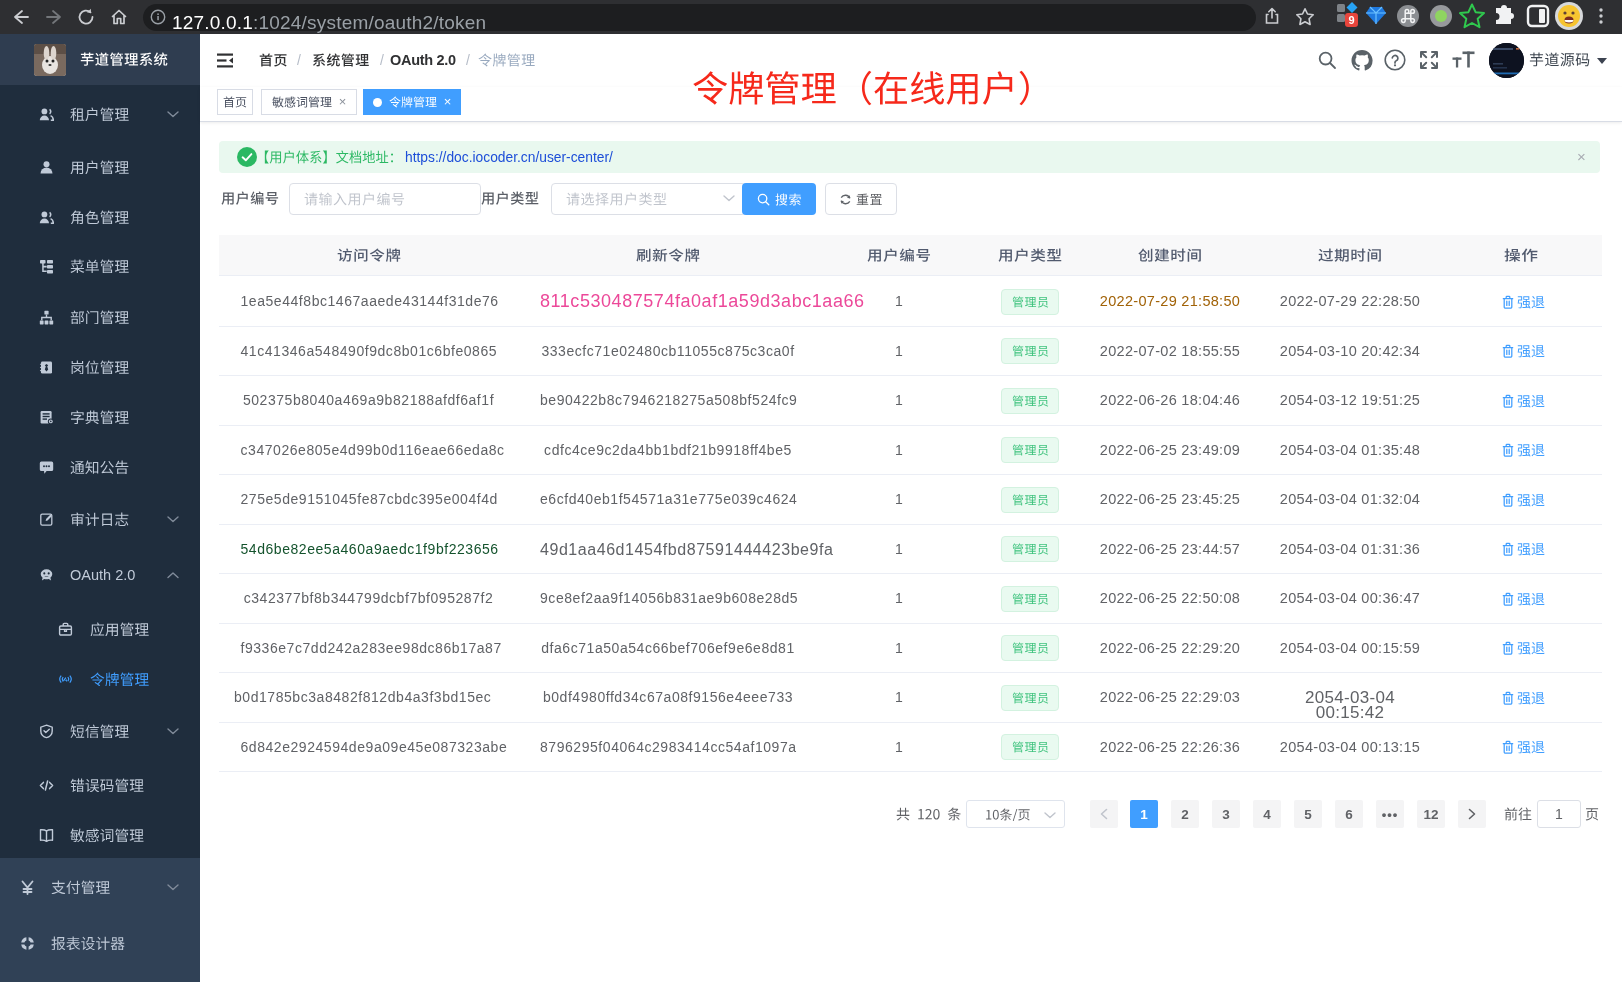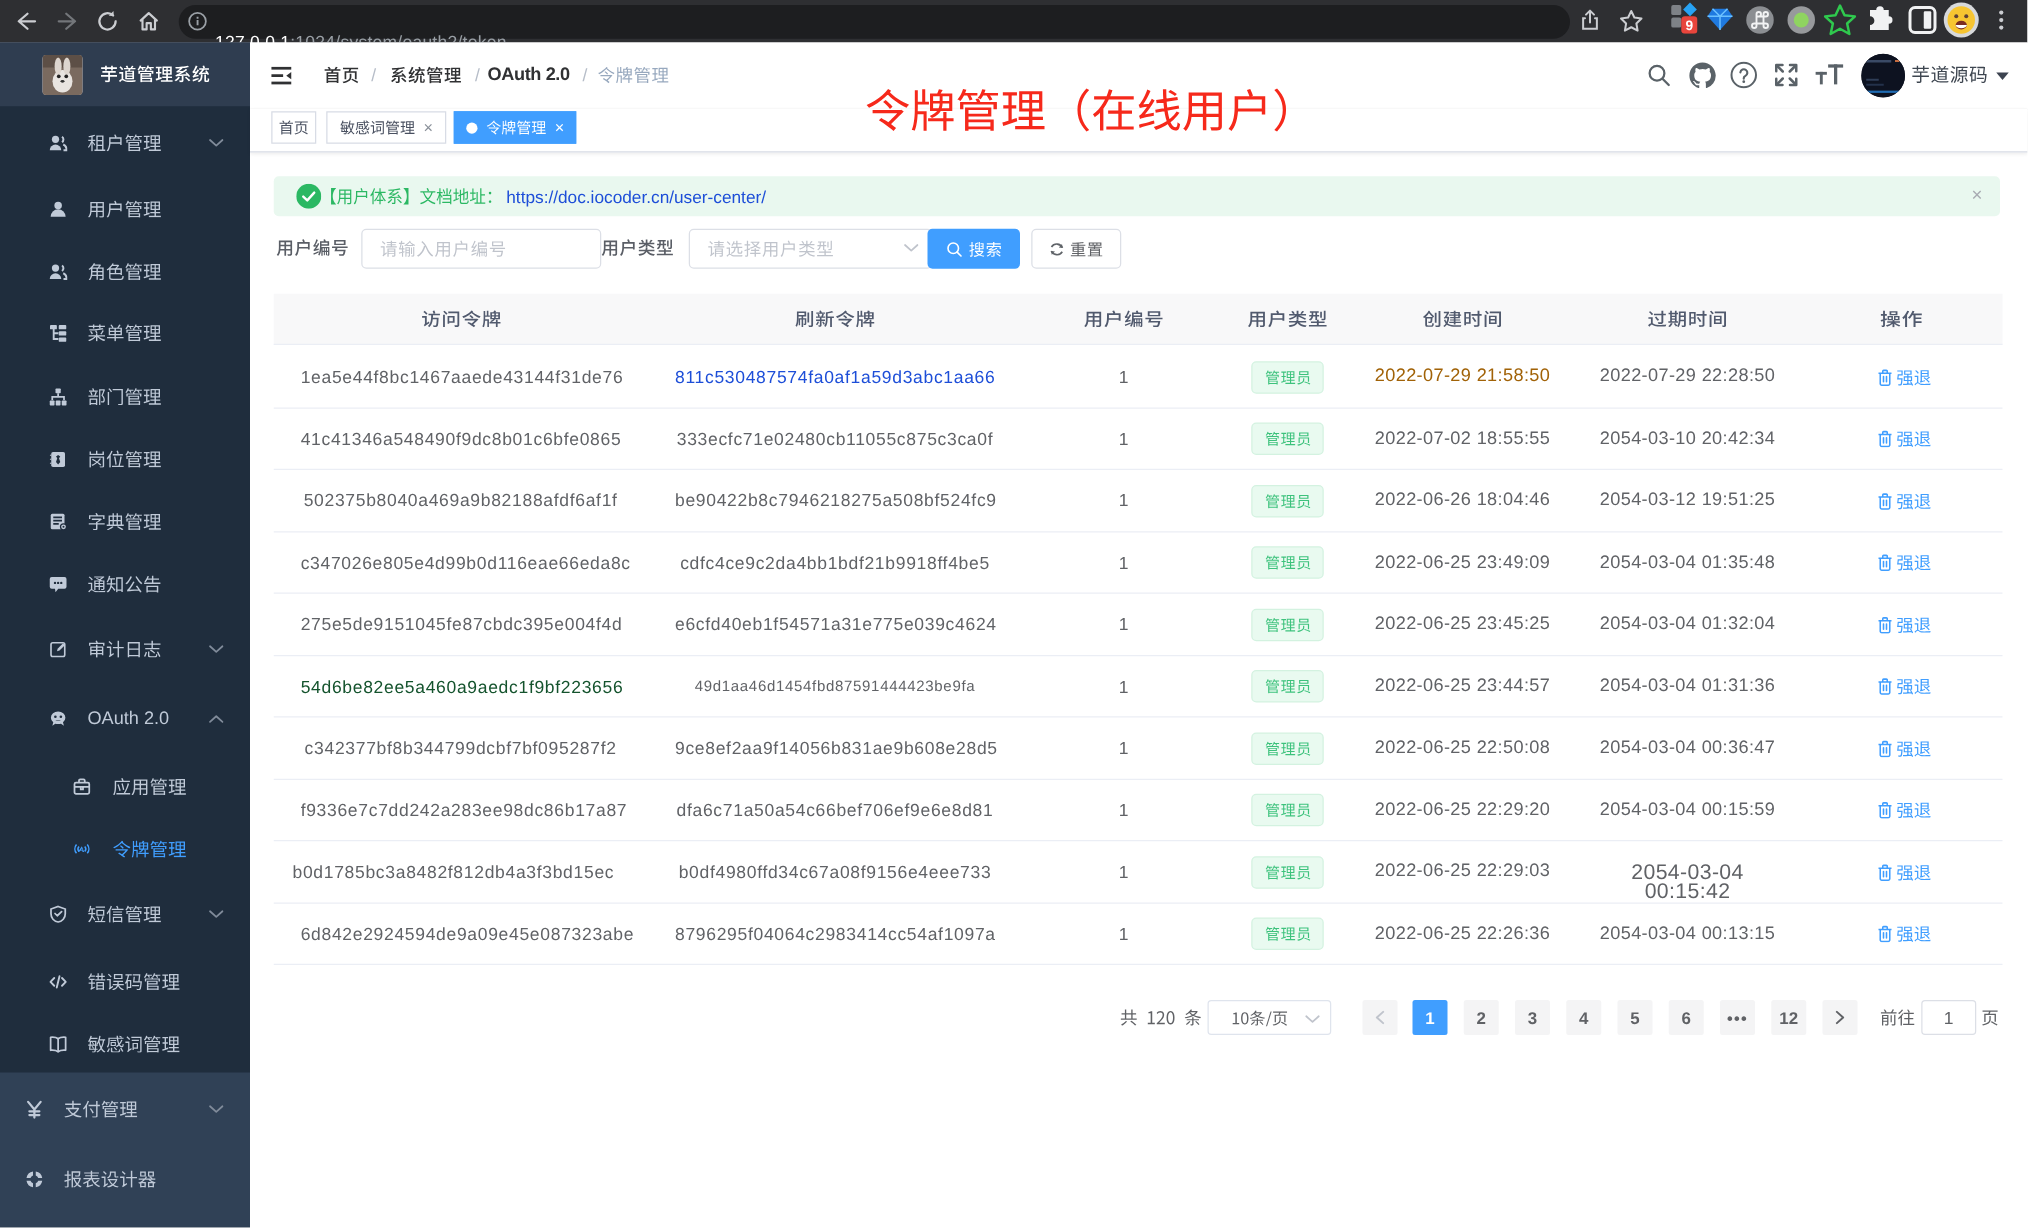--- a/index.html
+++ b/index.html
@@ -137,21 +137,21 @@
         <path d="M3.5 9.5 L10 3.5 L16.5 9.5 M5 8.5 V16.5 H8.3 V11.5 H11.7 V16.5 H15 V8.5" stroke="#cbcdd1" stroke-width="1.7" fill="none" stroke-linejoin="round" stroke-linecap="round"></path>
       </svg>
     </div>
     <div style="position:absolute;left:150px;top:8.5px;width:16px;height:16px;">
       <svg width="16" height="16" viewBox="0 0 16 16" style="display:block;">
         <circle cx="8" cy="8" r="6.7" stroke="#9aa0a6" stroke-width="1.4" fill="none"></circle>
         <rect x="7.3" y="7" width="1.5" height="4.2" fill="#9aa0a6"></rect>
         <rect x="7.3" y="4.4" width="1.5" height="1.6" fill="#9aa0a6"></rect>
       </svg>
     </div>
-    <div style="position:absolute;left:172px;top:25px;width:700px;height:16px;font-size:14px;line-height:16px;color:#fff;letter-spacing:0.2px">127.0.0.1<span style="color:#9aa0a6">:1024/system/oauth2/token</span></div>
+    <div style="position:absolute;left:172px;top:15px;width:700px;height:16px;font-size:19px;line-height:16px;color:#fff;letter-spacing:0.2px">127.0.0.1<span style="color:#9aa0a6">:1024/system/oauth2/token</span></div>
     <div style="position:absolute;left:1262px;top:6px;width:20px;height:20px;">
       <svg width="20" height="20" viewBox="0 0 20 20" style="display:block;">
         <path d="M10 2.5 V12 M10 2.5 L6.8 5.7 M10 2.5 L13.2 5.7" stroke="#cbcdd1" stroke-width="1.6" fill="none" stroke-linecap="round" stroke-linejoin="round"></path>
         <path d="M6 8.5 H4.5 V17 H15.5 V8.5 H14" stroke="#cbcdd1" stroke-width="1.6" fill="none" stroke-linecap="round"></path>
       </svg>
     </div>
     <div style="position:absolute;left:1294px;top:5.5px;width:22px;height:22px;">
       <svg width="22" height="22" viewBox="0 0 22 22" style="display:block;">
         <path d="M11 2.8 L13.5 8 L19.2 8.8 L15.1 12.8 L16.1 18.5 L11 15.8 L5.9 18.5 L6.9 12.8 L2.8 8.8 L8.5 8 Z" stroke="#cbcdd1" stroke-width="1.6" fill="none" stroke-linejoin="round"></path>
       </svg>
@@ -835,21 +835,21 @@
       </svg>
     </div>
     <div style="position:absolute;left:1304px;top:214px;width:34px;height:15px;">
       <svg style="display:block;" width="34" height="14.2" viewBox="0 -880 2035 1000" preserveAspectRatio="none" fill="#515a6e">
         <use href="#g97" x="0"></use>
         <use href="#g98" x="1035"></use>
       </svg>
     </div>
     <div style="position:absolute;left:19px;top:243px;width:1383px;height:49.5px;border-bottom:1px solid #ebeef5;box-sizing:border-box"></div>
     <div style="position:absolute;left:40.5px;top:260.2px;width:256px;height:15px;font-size:14px;line-height:15px;color:#606266;text-align:center;letter-spacing:0.55px">1ea5e44f8bc1467aaede43144f31de76</div>
-    <div style="position:absolute;left:340px;top:260.2px;width:256px;height:15px;font-size:14px;line-height:15px;color:#1d4ed8;text-align:center;letter-spacing:0.55px">811c530487574fa0af1a59d3abc1aa66</div>
+    <div style="position:absolute;left:340px;top:260.2px;width:256px;height:15px;font-size:18px;line-height:15px;color:#ec4899;text-align:center;letter-spacing:0.55px">811c530487574fa0af1a59d3abc1aa66</div>
     <div style="position:absolute;left:679px;top:260.2px;width:40px;height:15px;font-size:14px;line-height:15px;color:#606266;text-align:center">1</div>
     <div style="position:absolute;left:801px;top:254.8px;width:58px;height:26px;background:#e9faf0;border:1px solid #d3f2e0;border-radius:4px;box-sizing:border-box;display:flex;align-items:center;justify-content:center">
       <svg style="display:block;" width="37" height="12" viewBox="0 -880 3083 1000" preserveAspectRatio="none" fill="#3dc27c">
         <use href="#g8" x="0"></use>
         <use href="#g9" x="1042"></use>
         <use href="#g99" x="2083"></use>
       </svg>
     </div>
     <div style="position:absolute;left:890px;top:260.2px;width:160px;height:15px;font-size:14.5px;line-height:15px;color:#a16207;text-align:center;letter-spacing:0.3px">2022-07-29 21:58:50</div>
     <div style="position:absolute;left:1070px;top:260.2px;width:160px;height:15px;font-size:14.5px;line-height:15px;color:#606266;text-align:center;letter-spacing:0.3px">2022-07-29 22:28:50</div>
@@ -960,21 +960,21 @@
           <path d="M4.8 6.2 v4.2 M7.2 6.2 v4.2" stroke-linecap="round"></path>
         </g>
       </svg>
       <svg style="display:block;" width="28" height="14" viewBox="0 -880 2000 1000" preserveAspectRatio="none" fill="#409eff">
         <use href="#g100" x="0"></use>
         <use href="#g101" x="1000"></use>
       </svg>
     </div>
     <div style="position:absolute;left:19px;top:490.5px;width:1383px;height:49.5px;border-bottom:1px solid #ebeef5;box-sizing:border-box"></div>
     <div style="position:absolute;left:40.5px;top:507.8px;width:256px;height:15px;font-size:14px;line-height:15px;color:#14532d;text-align:center;letter-spacing:0.55px">54d6be82ee5a460a9aedc1f9bf223656</div>
-    <div style="position:absolute;left:340px;top:507.8px;width:256px;height:15px;font-size:12px;line-height:15px;color:#606266;text-align:center;letter-spacing:0.55px">49d1aa46d1454fbd87591444423be9fa</div>
+    <div style="position:absolute;left:340px;top:507.8px;width:256px;height:15px;font-size:16px;line-height:15px;color:#606266;text-align:center;letter-spacing:0.55px">49d1aa46d1454fbd87591444423be9fa</div>
     <div style="position:absolute;left:679px;top:507.8px;width:40px;height:15px;font-size:14px;line-height:15px;color:#606266;text-align:center">1</div>
     <div style="position:absolute;left:801px;top:502.2px;width:58px;height:26px;background:#e9faf0;border:1px solid #d3f2e0;border-radius:4px;box-sizing:border-box;display:flex;align-items:center;justify-content:center">
       <svg style="display:block;" width="37" height="12" viewBox="0 -880 3083 1000" preserveAspectRatio="none" fill="#3dc27c">
         <use href="#g8" x="0"></use>
         <use href="#g9" x="1042"></use>
         <use href="#g99" x="2083"></use>
       </svg>
     </div>
     <div style="position:absolute;left:890px;top:507.8px;width:160px;height:15px;font-size:14.5px;line-height:15px;color:#606266;text-align:center;letter-spacing:0.3px">2022-06-25 23:44:57</div>
     <div style="position:absolute;left:1070px;top:507.8px;width:160px;height:15px;font-size:14.5px;line-height:15px;color:#606266;text-align:center;letter-spacing:0.3px">2054-03-04 01:31:36</div>

